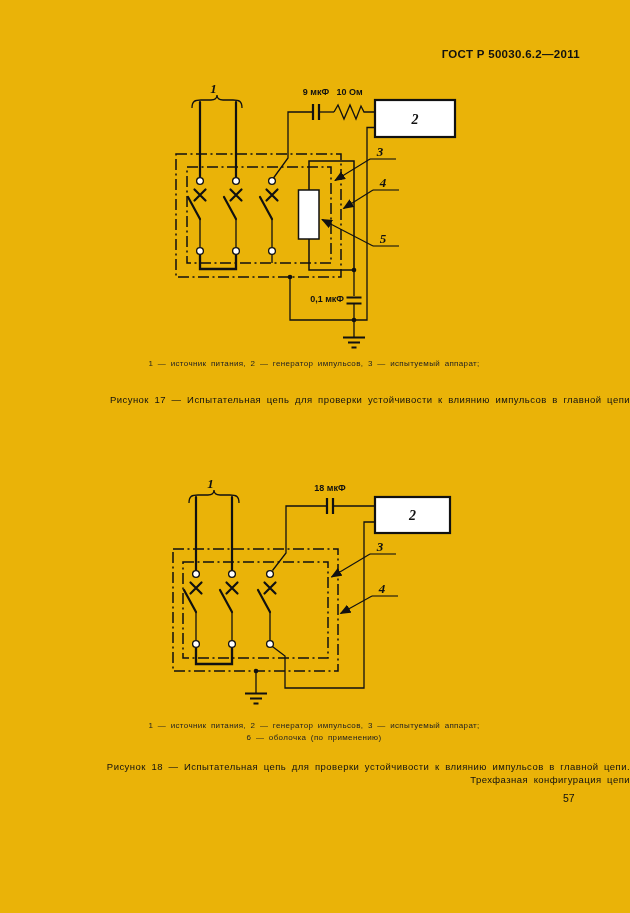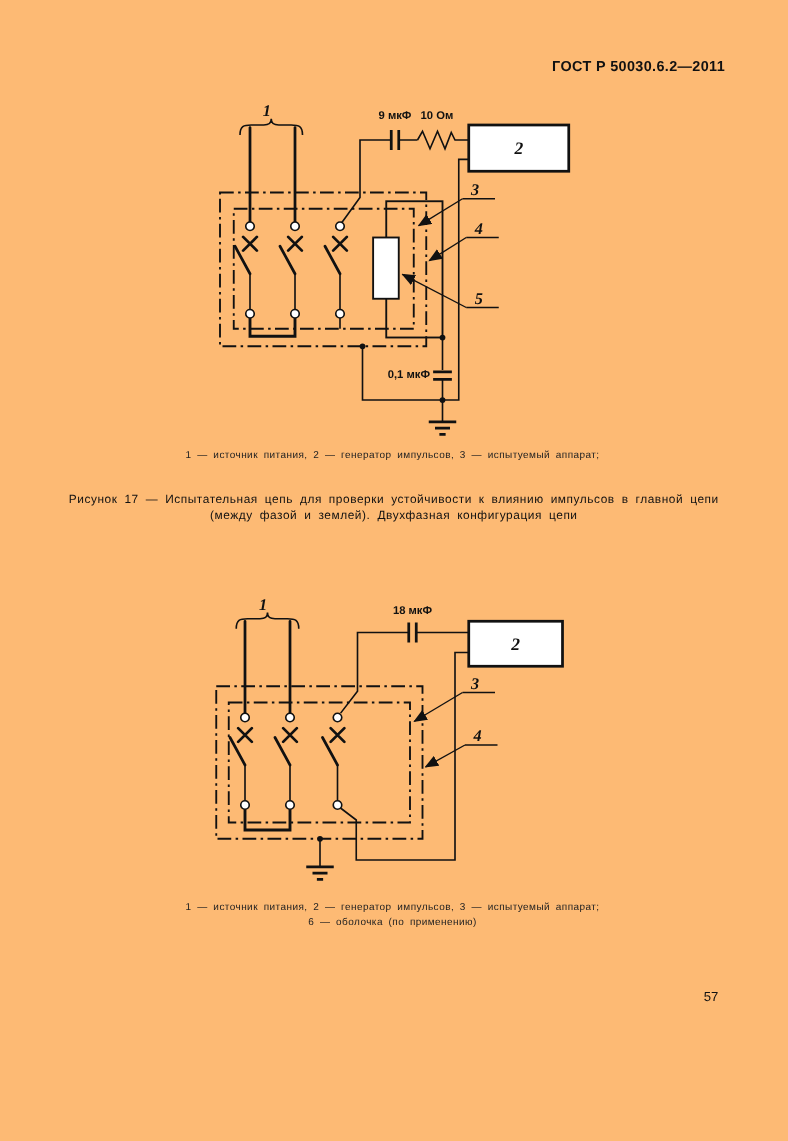--- a/index.html
+++ b/index.html
@@ -1,30 +1,30 @@
 <!DOCTYPE html>
 <html><head>
 <meta charset="utf-8">
 <style>
   html,body{margin:0;padding:0;background:#888;}
   .page{
-    position:relative;width:630px;height:913px;background:#fdba74;
+    position:relative;width:630px;height:913px;background:#eab308;
     font-family:"Liberation Sans",sans-serif;color:#111;overflow:hidden;margin:0 auto;
   }
   .header{
     position:absolute;top:48px;right:50px;
     font-size:11.5px;font-weight:bold;letter-spacing:0.3px;
   }
   .figsvg{position:absolute;}
   .legend{
     position:absolute;left:0;width:628px;text-align:center;
     font-size:8px;line-height:11.5px;letter-spacing:0.35px;word-spacing:2px;color:#222;
   }
   .caption{
-    position:absolute;left:0;width:630px;text-align:center;
+    position:absolute;left:0;width:630px;text-align:right;
     font-size:9.5px;line-height:12.5px;letter-spacing:0.45px;word-spacing:2.5px;color:#111;
   }
   .pagenum{position:absolute;left:563px;top:792px;font-size:10.5px;}
   
   .w{fill:none;stroke:#111;stroke-width:1.3px;}
   .wk{fill:none;stroke:#111;stroke-width:2.3px;}
   .xk{fill:none;stroke:#111;stroke-width:2.2px;stroke-linecap:round;}
   .dd{fill:none;stroke:#111;stroke-width:1.5px;stroke-dasharray:11 3.5 2 3.5;}
   .loop{fill:none;stroke:#111;stroke-width:1.5px;}
   .dev{fill:#fff;stroke:#111;stroke-width:1.5px;}
@@ -108,21 +108,20 @@
     <path class="thin" d="M373,246 L399,246"></path>
     <path class="thin" d="M373,246 L322,219.5" marker-end="url(#arrA)"></path>
   </svg>
 
   <div class="legend" style="top:358px;">
     <div>1 — источник питания, 2 — генератор импульсов, 3 — испытуемый аппарат;</div>
   </div>
 
   <div class="caption" style="top:394px;">
     <div>Рисунок 17 — Испытательная цепь для проверки устойчивости к влиянию импульсов в главной цепи</div>
-    <div>(между фазой и землей). Двухфазная конфигурация цепи</div>
   </div>
 
   <svg class="figsvg" style="left:150px;top:470px;" width="320" height="250" viewBox="150 470 320 250">
     <defs>
       <g id="poleB">
         <circle cx="0" cy="0" r="3.4" class="term"></circle>
         <path class="xk" d="M-5.5,8.5 L5.5,19.5 M5.5,8.5 L-5.5,19.5"></path>
         <path class="xk" d="M-12,16 L0,38"></path>
         <path class="w" d="M0,38 L0,66.6"></path>
         <circle cx="0" cy="70" r="3.4" class="term"></circle>
@@ -165,16 +164,20 @@
     <text class="lblnum" x="382" y="593" text-anchor="middle">4</text>
     <path class="thin" d="M372,596 L398,596"></path>
     <path class="thin" d="M372,596 L340.5,613.5" marker-end="url(#arrB)"></path>
   </svg>
 
   <div class="legend" style="top:720px;">
     <div>1 — источник питания, 2 — генератор импульсов, 3 — испытуемый аппарат;</div>
     <div>6 — оболочка (по применению)</div>
   </div>
 
+  <div class="caption" style="top:761px;">
+    <div>Рисунок 18 — Испытательная цепь для проверки устойчивости к влиянию импульсов в главной цепи.</div>
+    <div>Трехфазная конфигурация цепи</div>
+  </div>
 
   <div class="pagenum">57</div>
 
 </div>
 
 </body></html>

